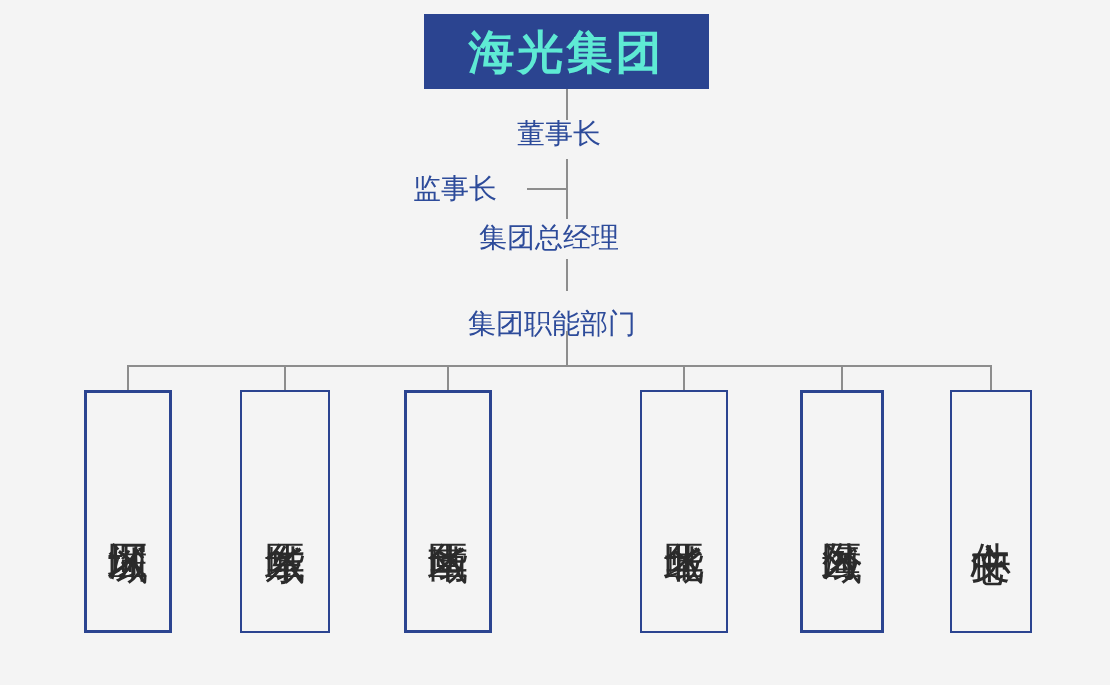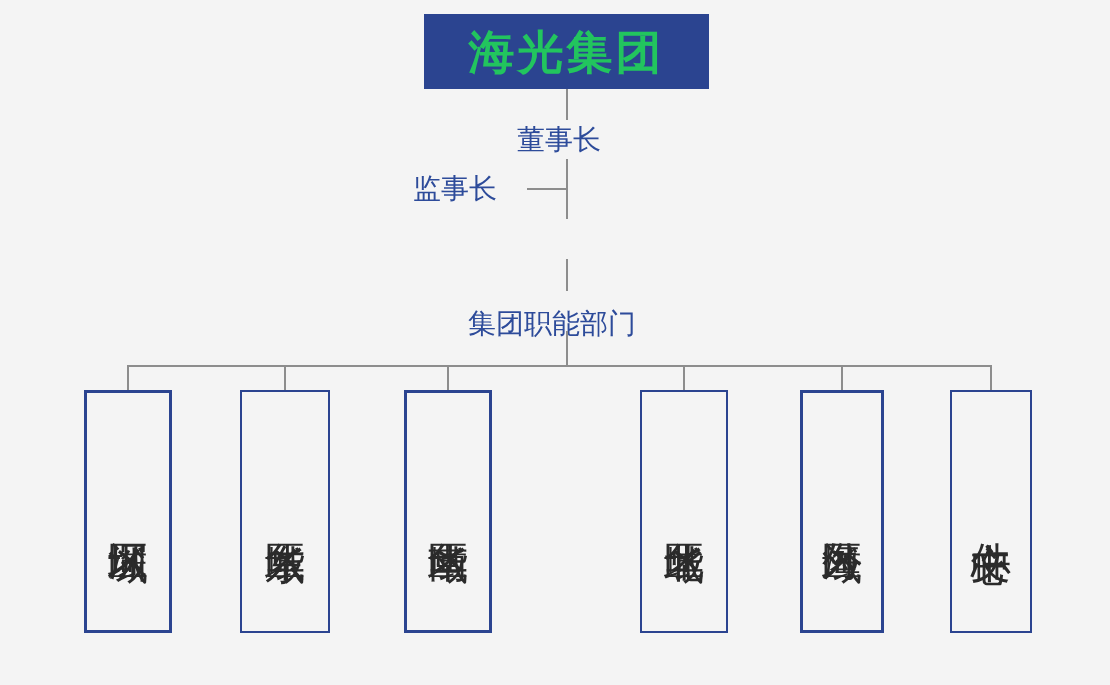--- a/index.html
+++ b/index.html
@@ -26,21 +26,21 @@
     top: 14px;
     width: 285px;
     height: 75px;
     background: #2b4490;
     display: flex;
     align-items: center;
     justify-content: center;
     box-sizing: border-box;
   }
   .root-box .root-label {
-    color: #22c55e;
+    color: #5eead4;
     font-size: 46px;
     font-weight: bold;
     letter-spacing: 3px;
     line-height: 1;
   }
 
   
   .v-line {
     position: absolute;
     width: 2px;
@@ -89,27 +89,28 @@
 <body>
 
 <div id="org-chart">
 
   <div class="root-box">
     <span class="root-label">海光集团</span>
   </div>
 
   <div class="v-line" style="left:566px; top:89px; height:31px;"></div>
 
-  <div class="text-node" style="left:517px; top:126px;text-align:right;">董事长</div>
+  <div class="text-node" style="left:517px; top:120px;text-align:right;">董事长</div>
 
   <div class="v-line" style="left:566px; top:159px; height:60px;"></div>
 
   <div class="text-node" style="left:413px; top:175px;">监事长</div>
   <div class="h-line" style="left:527px; top:188px; width:40px;"></div>
 
+  <div class="text-node" style="left:479px; top:224px;">集团总经理</div>
 
   <div class="v-line" style="left:566px; top:259px; height:32px;"></div>
 
   <div class="text-node" style="left:468px; top:310px;">集团职能部门</div>
 
   <div class="v-line" style="left:566px; top:331px; height:35px;"></div>
 
   <div class="h-line" style="left:128px; top:365px; width:864px;"></div>
 
   <div class="v-line" style="left:127px; top:365px; height:25px;"></div>

